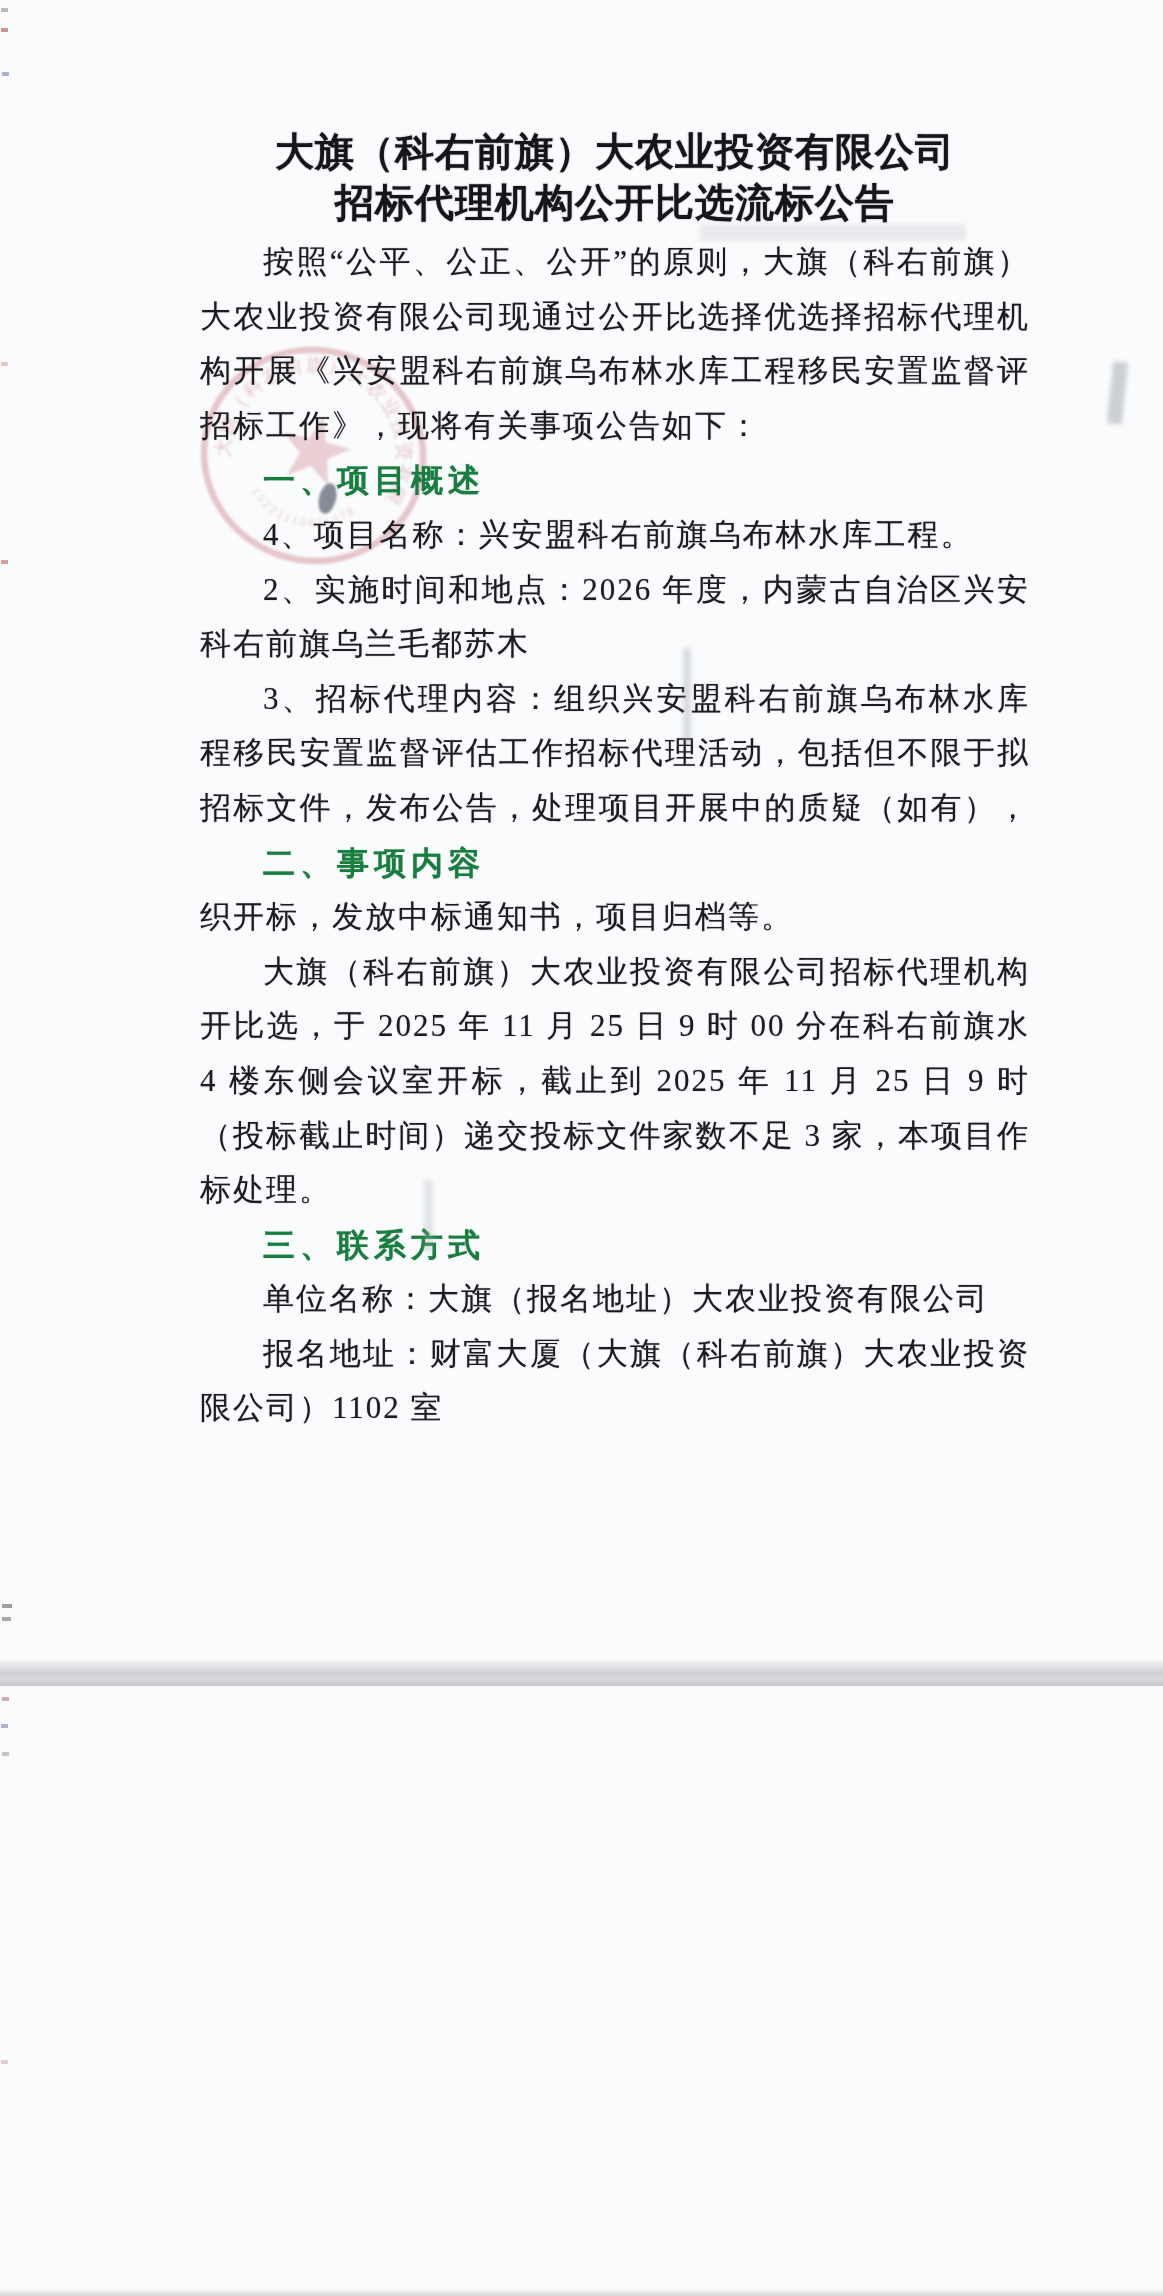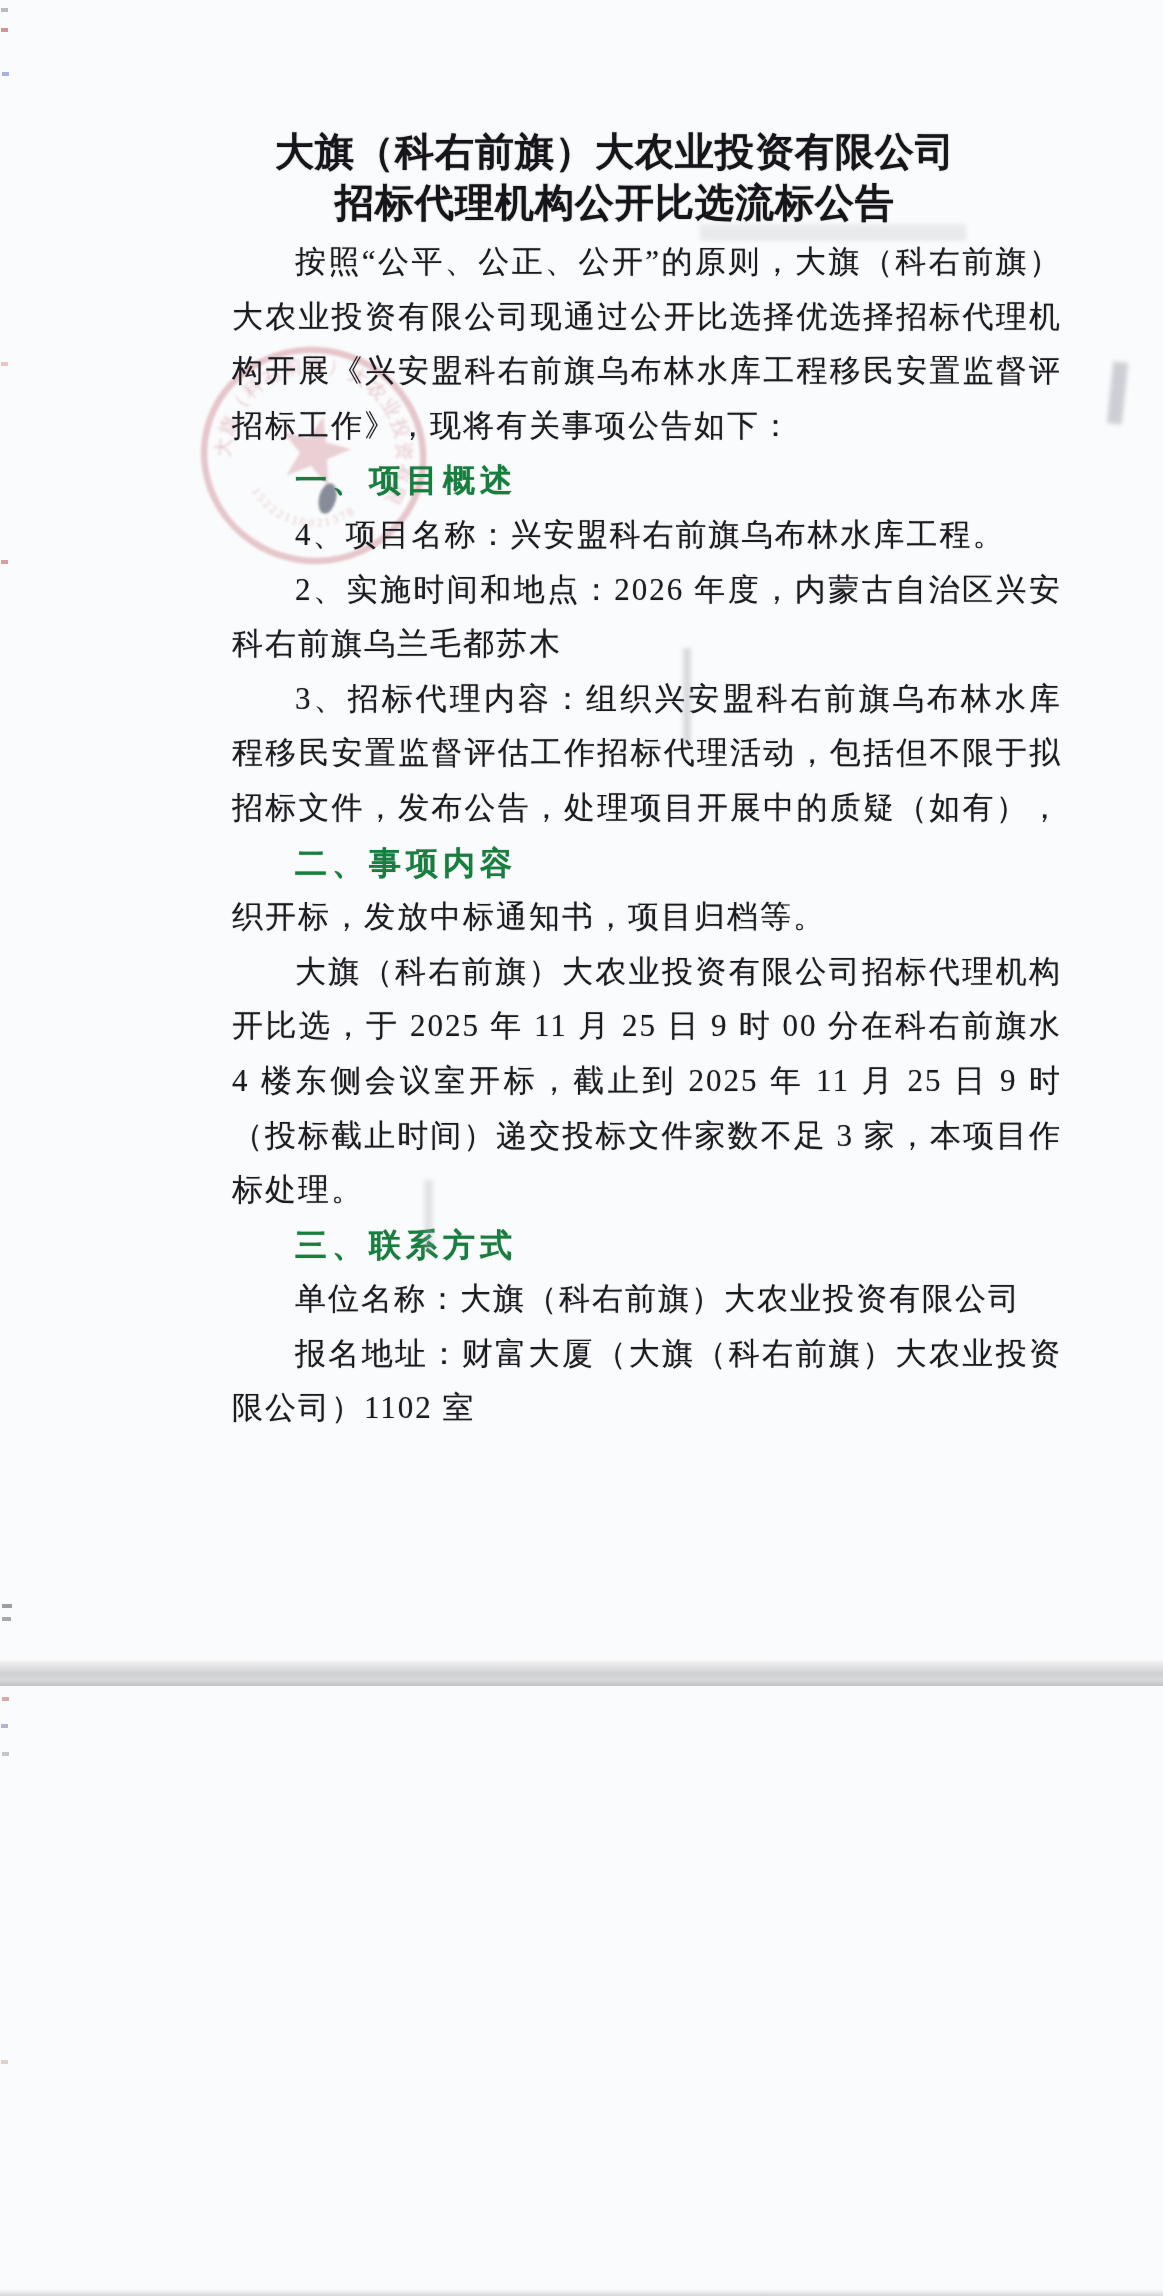--- a/index.html
+++ b/index.html
@@ -12,21 +12,21 @@
     background:linear-gradient(#fdfdfd,#ececee 18%,#cfd0d3 55%,#d8d9db 78%,#c2c3c6 100%);
     border-bottom:1px solid #b3b4b7;}
   .bottom-strip{position:absolute;left:0;bottom:0;width:1163px;height:7px;
     background:linear-gradient(rgba(220,221,223,0),#d5d6d8);}
 
   
   .title-block{position:absolute;left:200px;top:126px;width:830px;text-align:center;
     font-weight:bold;font-size:39px;line-height:51px;color:#16161a;letter-spacing:1px;
     text-shadow:0 0 1.5px rgba(15,15,25,.55);}
   .body-block{position:absolute;left:200px;top:235px;width:830px;color:#1b1b20;
-    font-size:31px;text-shadow:0 0 1.2px rgba(20,20,35,.4);margin-left:32px;}
+    font-size:31px;text-shadow:0 0 1.2px rgba(20,20,35,.4);}
   .bline{height:54.6px;line-height:54.6px;letter-spacing:2px;white-space:nowrap;}
   .bline.justify{white-space:normal;text-align:justify;text-align-last:justify;overflow:hidden;}
   .bline.indent{padding-left:63px;}
   .bline.heading{font-family:"Liberation Sans","DejaVu Sans",sans-serif;font-weight:bold;
     font-size:32px;letter-spacing:5px;color:#15803d;}
 
   
   .seal{position:absolute;z-index:3;mix-blend-mode:multiply;}
   .seal-faint{left:194px;top:338px;width:238px;height:240px;opacity:.30;
     transform:rotate(14deg);filter:blur(.8px);z-index:0;}
@@ -83,21 +83,21 @@
         <div class="bline justify">程移民安置监督评估工作招标代理活动，包括但不限于拟定</div>
         <div class="bline justify">招标文件，发布公告，处理项目开展中的质疑（如有），组</div>
         <div class="bline heading indent">二、事项内容</div>
         <div class="bline">织开标，发放中标通知书，项目归档等。</div>
         <div class="bline indent justify">大旗（科右前旗）大农业投资有限公司招标代理机构公</div>
         <div class="bline justify">开比选，于 2025 年 11 月 25 日 9 时 00 分在科右前旗水利局</div>
         <div class="bline justify">4 楼东侧会议室开标，截止到 2025 年 11 月 25 日 9 时 00 分</div>
         <div class="bline justify">（投标截止时间）递交投标文件家数不足 3 家，本项目作流</div>
         <div class="bline">标处理。</div>
         <div class="bline heading indent">三、联系方式</div>
-        <div class="bline indent">单位名称：大旗（科右前旗）大农业投资有限公司</div>
+        <div class="bline indent">单位名称：大旗（报名地址）大农业投资有限公司</div>
         <div class="bline indent justify">报名地址：财富大厦（大旗（科右前旗）大农业投资有</div>
         <div class="bline">限公司）1102 室</div>
       </div>
 
     <div class="artifact ink-blot"></div>
     <div class="artifact streak-a"></div>
     <div class="artifact streak-b"></div>
     <div class="artifact streak-c"></div>
     <div class="artifact ghost-title"></div>
     <div class="artifact edge-speck" style="left:1px;top:8px;background:#888;"></div>

